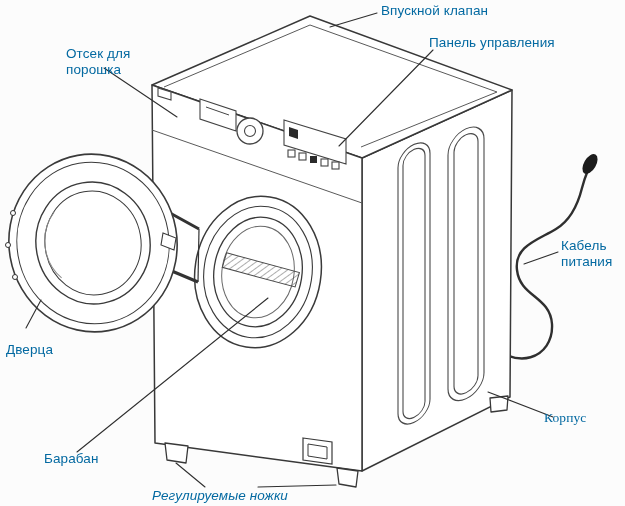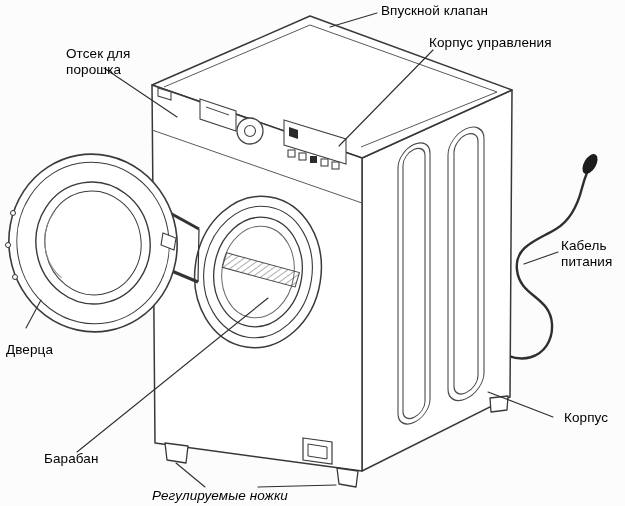--- a/index.html
+++ b/index.html
@@ -10,21 +10,21 @@
     width: 625px;
     height: 506px;
     background: #fcfcfc;
     overflow: hidden;
   }
   .stage > svg { position: absolute; left: 0; top: 0; }
   .label {
     position: absolute;
     font-size: 13.5px;
     line-height: 1.18;
-    color: #000000;
+    color: #0369a1;
     letter-spacing: .1px;
     white-space: normal;
   }
 </style>
 </head>
 <body>
 
 <div class="stage">
 
   <svg width="625" height="506" viewBox="0 0 625 506">
@@ -122,27 +122,27 @@
       <line x1="26" y1="328" x2="41" y2="300"></line>
       <line x1="553" y1="417" x2="488" y2="392"></line>
       <line x1="77" y1="452" x2="268" y2="298"></line>
       <line x1="205" y1="487" x2="176" y2="463"></line>
       <line x1="258" y1="487" x2="336" y2="485"></line>
     </g>
   </svg>
 
   <div class="label" style="left:381px; top:3px;">Впускной клапан</div>
 
-  <div class="label" style="left:429px; top:35px;">Корпус управления</div>
+  <div class="label" style="left:429px; top:35px;">Панель управления</div>
 
   <div class="label" style="left:66px; top:37px; width:84px;margin-top:9px;">Отсек для порошка</div>
 
   <div class="label" style="left:561px; top:230px; width:60px;margin-top:8px;">Кабель питания</div>
 
   <div class="label" style="left:6px; top:342px;text-align:right;">Дверца</div>
 
-  <div class="label" style="left:564px; top:410px;">Корпус</div>
+  <div class="label" style="left:544px; top:410px;font-family:Liberation Serif, serif;">Корпус</div>
 
   <div class="label" style="left:44px; top:451px;">Барабан</div>
 
   <div class="label" style="left:152px; top:488px;font-style:italic;">Регулируемые ножки</div>
 
 </div>
 
 </body></html>

